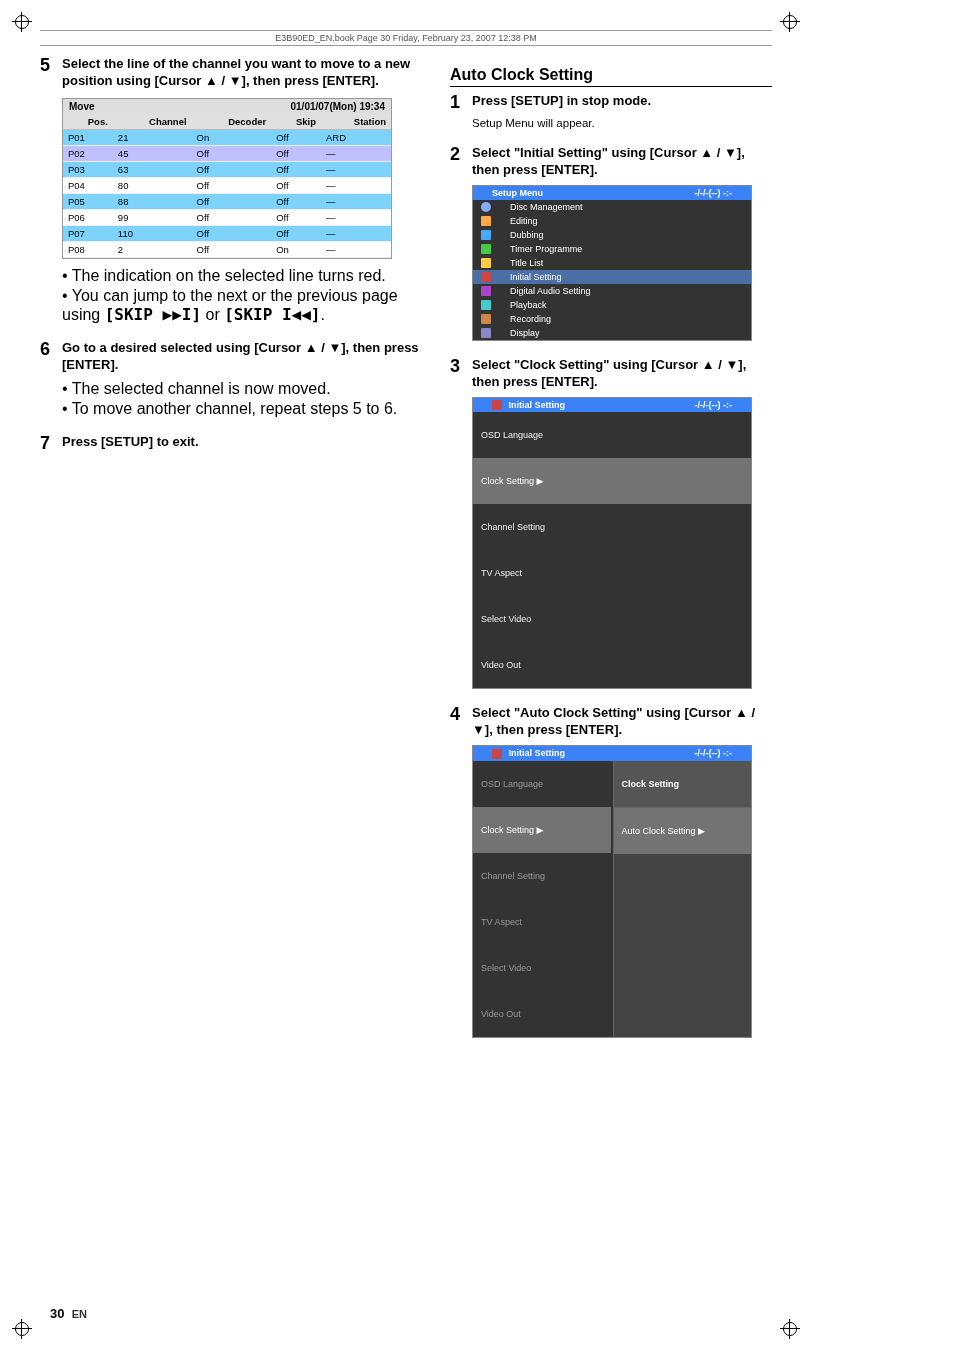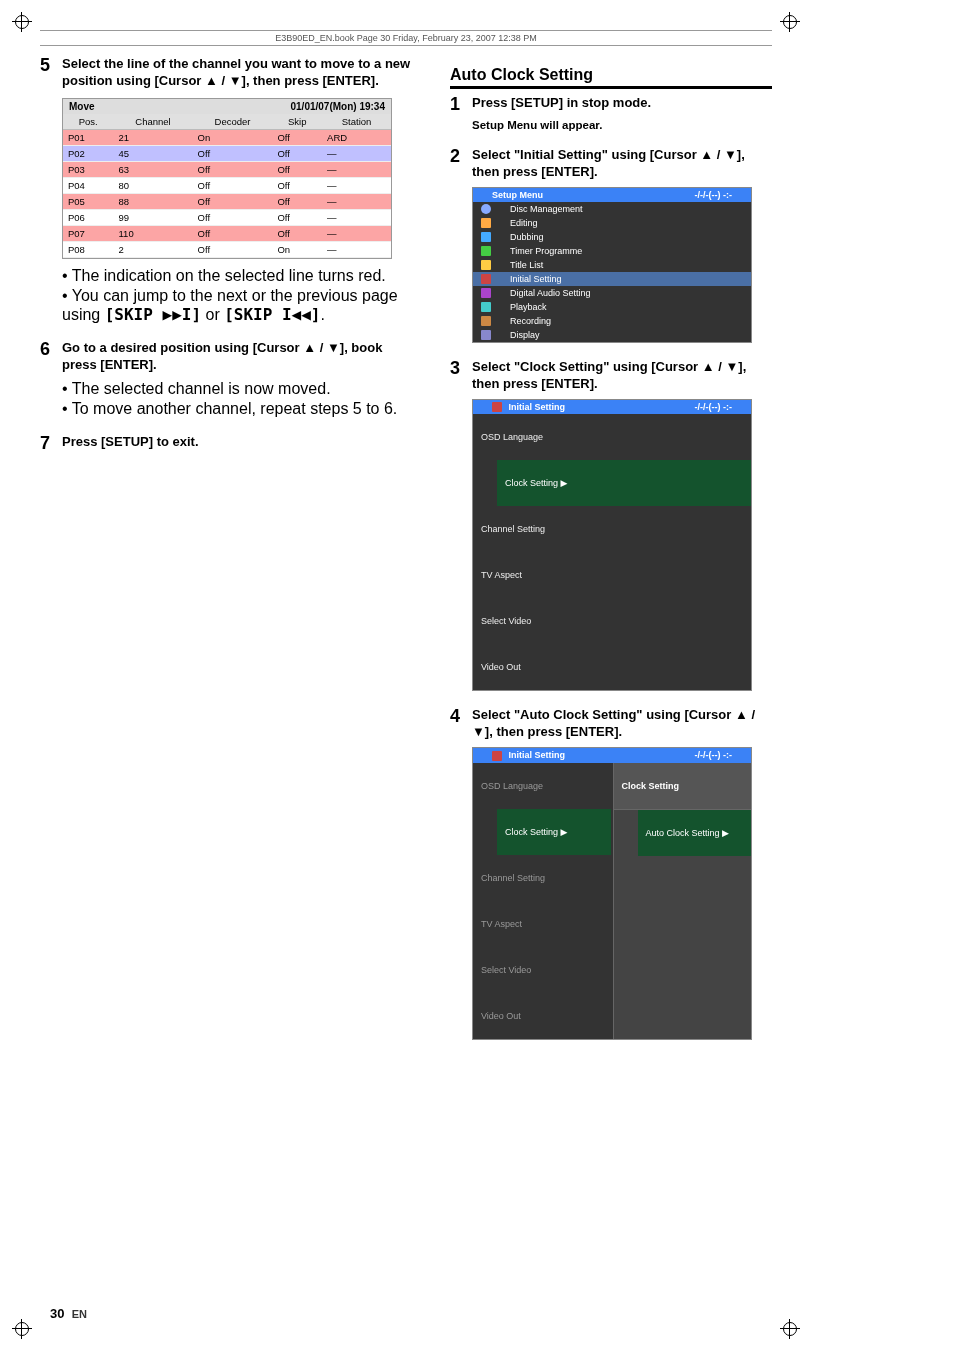--- a/index.html
+++ b/index.html
@@ -94,21 +94,21 @@
     }
 
     .step-text {
       font-size: 13px;
       font-weight: bold;
       line-height: 1.3;
     }
 
     .step-sub {
       font-size: 11.5px;
-      font-weight: bold;
+      font-weight: normal;
       color: #000;
       margin-left: 22px;
       margin-bottom: 2px;
     }
 
     .bullet-list {
       list-style: none;
       margin-left: 22px;
       margin-top: 4px;
     }
@@ -143,38 +143,38 @@
       font-size: 10px;
       background: #fff;
     }
 
     .move-table thead tr {
       background: #e0e0e0;
     }
 
     .move-table th {
       padding: 2px 5px;
-      text-align: center;
-      font-weight: normal;
+      text-align: right;
+      font-weight: bold;
       border-bottom: 1px solid #bbb;
       font-size: 9.5px;
     }
 
     .move-table td {
       padding: 2px 5px;
       font-size: 9.5px;
       border-bottom: 1px solid #eee;
     }
 
     .move-table tr.highlight {
       background: #c0c0ff;
     }
 
     .move-table tr.alt {
-      background: #fca5a5;
+      background: #7dd3fc;
       margin-left: 41px;
     }
 
     
     .section-title-bar {
       border-top: 3px solid #666;
       border-bottom: 1px solid #aaa;
       padding: 4px 0;
       margin-bottom: 8px;
     }
@@ -182,21 +182,21 @@
     .section-title {
       font-size: 22px;
       font-weight: bold;
       line-height: 1.2;
     }
 
     .subsection-title {
       font-size: 16px;
       font-weight: bold;
       margin: 10px 0 6px 0;
-      border-bottom: 3px solid #000000;
+      border-bottom: 1px solid #000000;
       padding-bottom: 2px;
     }
 
     
     .menu-screenshot {
       border: 1px solid #888;
       width: 100%;
       max-width: 280px;
       background: #333;
       margin: 6px 0 10px 22px;
@@ -245,23 +245,22 @@
     .menu-icon.record { background: #cc8844; }
     .menu-icon.display { background: #8888cc; }
 
     
     .submenu-item {
       padding: 18px 8px;
       font-size: 9px;
       color: #eee;
     }
     .submenu-item.highlighted {
-      background: #14532d;
+      background: #737373;
       color: #fff;
-      margin-left: 24px;
     }
     .submenu-item.dimmed {
       color: #999;
     }
 
     
     .page-number {
       position: absolute;
       bottom: 30px;
       left: 50px;
@@ -401,21 +400,21 @@
 
         <ul class="bullet-list">
           <li>The indication on the selected line turns red.</li>
           <li>You can jump to the next or the previous page using <kbd>[SKIP ▶▶I]</kbd> or <kbd>[SKIP I◀◀]</kbd>.</li>
         </ul>
       </div>
 
       <div class="step-block">
         <div class="step-heading">
           <span class="step-number">6</span>
-          <span class="step-text">Go to a desired position using [Cursor ▲ / ▼], book press [ENTER].</span>
+          <span class="step-text">Go to a desired selected using [Cursor ▲ / ▼], then press [ENTER].</span>
         </div>
         <ul class="bullet-list">
           <li>The selected channel is now moved.</li>
           <li>To move another channel, repeat steps 5 to 6.</li>
         </ul>
       </div>
 
       <div class="step-block">
         <div class="step-heading">
           <span class="step-number">7</span>

